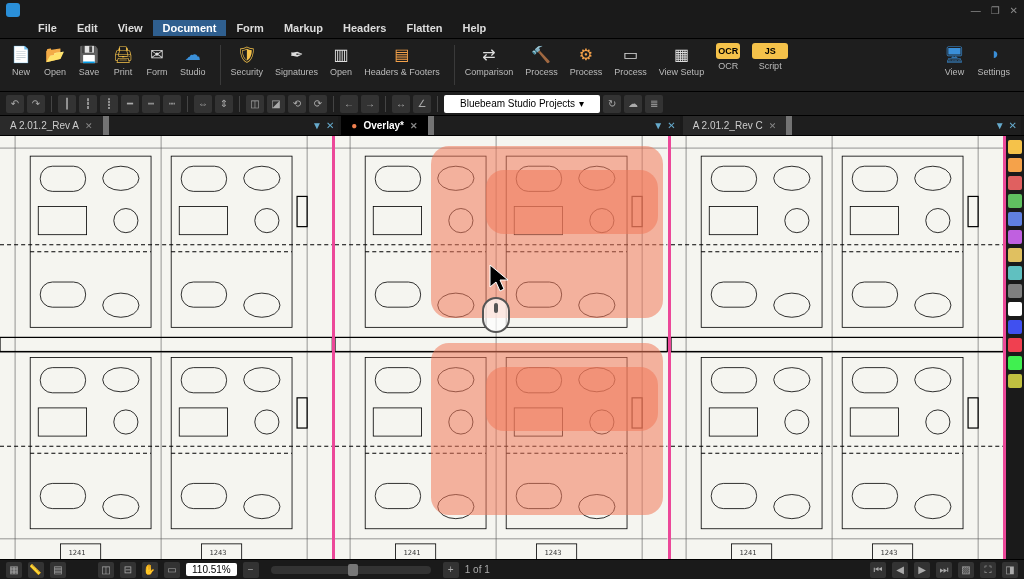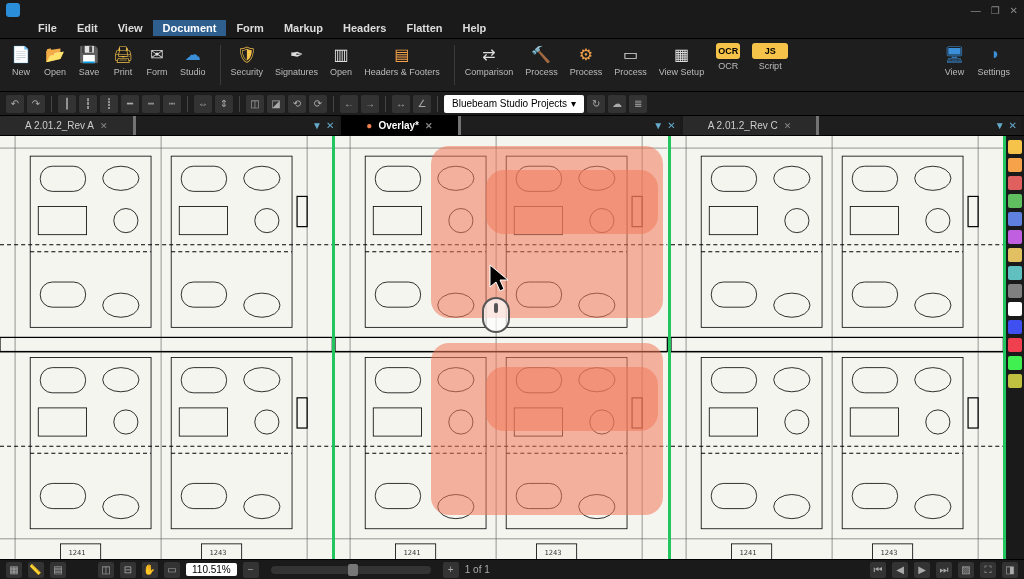--- a/index.html
+++ b/index.html
@@ -20,34 +20,34 @@
 .ribbon { height: 54px; background: #1e1e1e; border-top: 1px solid #000; border-bottom: 1px solid #000; display: flex; align-items: stretch; padding: 2px 6px; }
 .ribbon .rgroup { display: flex; flex-direction: column; align-items: center; justify-content: flex-start; padding: 2px 4px; margin-right: 4px; }
 .ribbon .ricon { width: 22px; height: 22px; display: flex; align-items: center; justify-content: center; font-size: 16px; margin-bottom: 2px; }
 .ribbon .rlabel { font-size: 9px; color: #bbb; white-space: nowrap; }
 .ribbon .divider { width: 1px; background: #3a3a3a; margin: 4px 6px; }
 .ribbon .spacer { flex: 1; }
 
 
 .toolbar2 { height: 24px; background: #1e1e1e; border-bottom: 1px solid #000; display: flex; align-items: center; padding: 0 6px; gap: 3px; }
 .toolbar2 .tb { width: 18px; height: 18px; background: #333; border-radius: 2px; display: inline-flex; align-items:center; justify-content:center; font-size:10px; color:#aaa; }
-.toolbar2 .combo { height: 18px; background: #fff; color: #000; font-size: 10px; padding: 0 8px; display: flex; align-items: center; border-radius: 2px; }
+.toolbar2 .combo { height: 18px; background: #fff; color: #000; font-size: 10px; padding: 0 16px; display: flex; align-items: center; border-radius: 2px; }
 .toolbar2 .sep { width:1px; height:16px; background:#444; margin:0 3px; }
 
 
 .doctab-row { height: 20px; background: #1e1e1e; display: flex; align-items: stretch; border-bottom:1px solid #000;}
 .pane-tabs { display: flex; align-items: stretch; }
-.doctab { padding: 2px 25px; font-size: 10px; color: #ccc; background: #2a2a2a; border-right: 3px solid #737373; display: flex; align-items: center; gap:6px; position:relative;}
+.doctab { padding: 2px 10px; font-size: 10px; color: #ccc; background: #2a2a2a; border-right: 6px solid #737373; display: flex; align-items: center; gap:6px; position:relative;}
 .doctab.active { background: #000; color: #fff; font-weight: 600; }
 .doctab .close { font-size: 9px; color: #888; }
 .pane-ctrl { margin-left:auto; display:flex; align-items:center; gap:4px; padding:0 4px; color:#6aa; font-size:10px;}
 
 
 .workspace { height: 423px; display: flex; background: #555; }
-.pane { flex: 1; background: #f5f5f0; position: relative; overflow: hidden; border-right: 3px solid #22c55e; }
+.pane { flex: 1; background: #f5f5f0; position: relative; overflow: hidden; border-right: 3px solid #ec4899; }
 .pane:last-child { border-right: none; }
 .floorplan { position: absolute; inset: 0; }
 .overlay-highlight { position: absolute; background: rgba(240,120,90,0.55); }
 .right-toolstrip { width: 18px; background: #1a1a1a; display:flex; flex-direction:column; align-items:center; gap:4px; padding-top:4px;}
 .right-toolstrip .tool { width:14px; height:14px; border-radius:2px; }
 
 
 .fp-grid line { stroke:#555; stroke-width:0.6; }
 .fp-walls { stroke:#000; stroke-width:1.2; fill:none; }
 .fp-dash { stroke:#000; stroke-width:1; stroke-dasharray:4 3; fill:none; }

